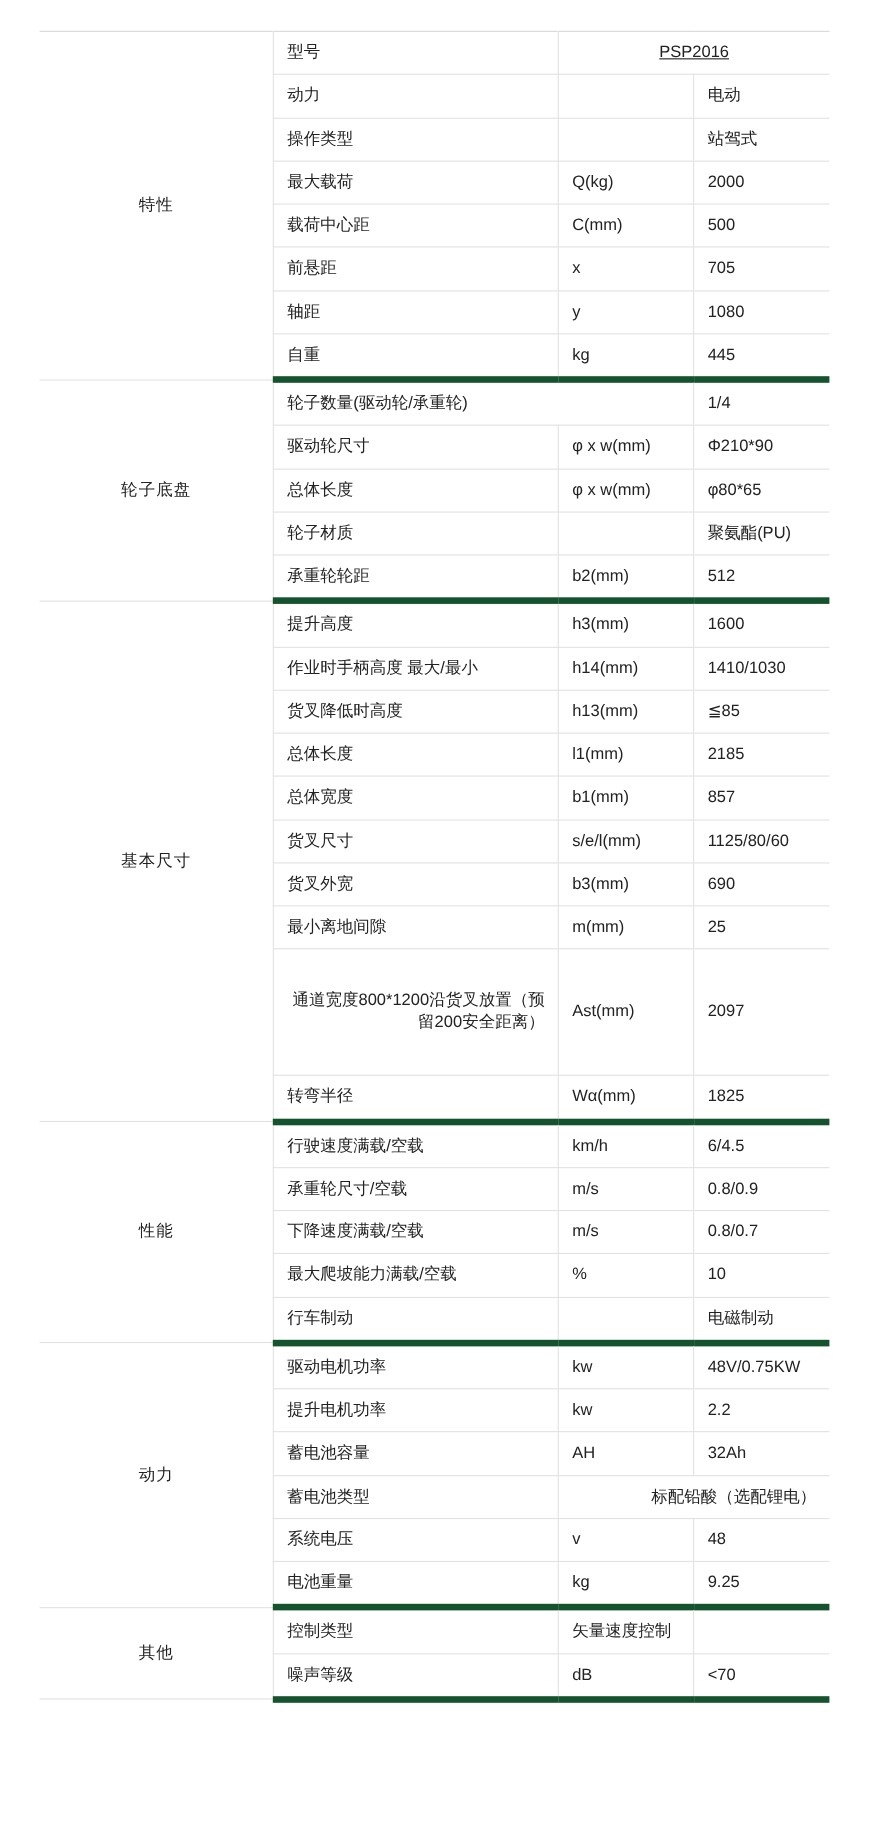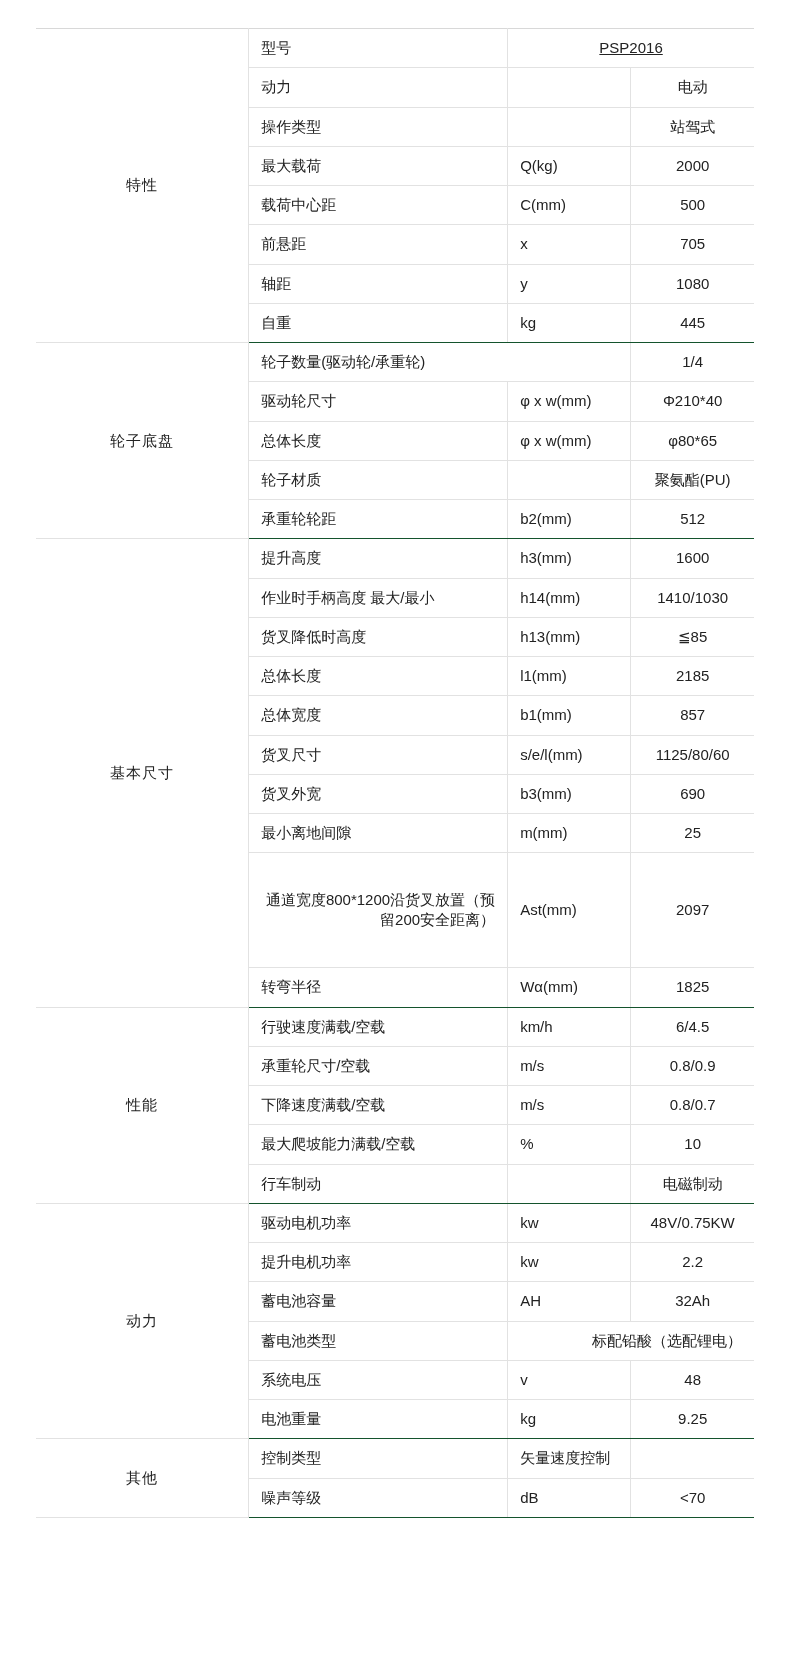--- a/index.html
+++ b/index.html
@@ -52,31 +52,31 @@
     width: 190px;
     text-align: left;
     margin-top: 20px;
   }
   td.symbol {
     width: 180px;
     text-align: left;
   }
   td.value {
     width: 190px;
-    text-align: center;
+    text-align: left;
   }
   td.small {
     font-size: 12.5px;
   }
   td.tall {
     height: 96px;
     text-align: right;
   }
   tr.last-of-group td {
-    border-bottom: 1px solid #14532d;
+    border-bottom: 6px solid #14532d;
   }
   td.name-span2 {
     text-align: left;
   }
   td.symbol-span2 {
     text-align: left;
   }
 </style>
 </head>
 <body>
@@ -125,21 +125,21 @@
           <td class="value">445</td>
         </tr>
         <tr>
           <td class="group" rowspan="5">轮子底盘</td>
           <td class="name name-span2" colspan="2">轮子数量(驱动轮/承重轮)</td>
           <td class="value">1/4</td>
         </tr>
         <tr>
           <td class="name">驱动轮尺寸</td>
           <td class="symbol">φ x w(mm)</td>
-          <td class="value">Φ210*40</td>
+          <td class="value">Φ210*90</td>
         </tr>
         <tr>
           <td class="name">总体长度</td>
           <td class="symbol">φ x w(mm)</td>
           <td class="value">φ80*65</td>
         </tr>
         <tr>
           <td class="name">轮子材质</td>
           <td class="symbol"></td>
           <td class="value">聚氨酯(PU)</td>

